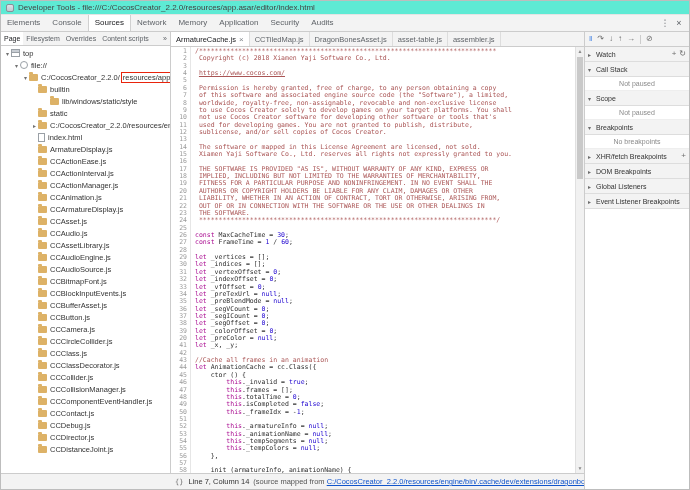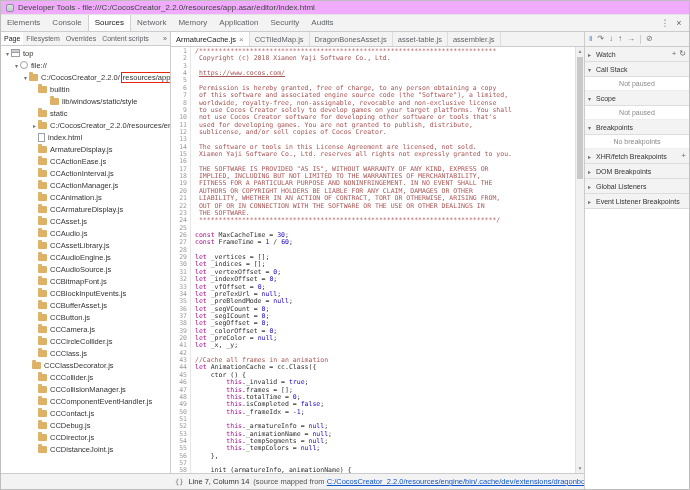--- a/index.html
+++ b/index.html
@@ -2,21 +2,21 @@
 <html><head>
 <meta charset="utf-8">
 <style>
   * { box-sizing: border-box; margin: 0; padding: 0; }
   html,body { width:690px; height:490px; overflow:hidden; }
   body { font-family:"Liberation Sans", sans-serif; font-size:8px; color:#333; background:#fff; }
 
   .win { width:690px; height:490px; border:1px solid #bdbdbd; display:flex; flex-direction:column; background:#fff; }
 
   
-  .titlebar { height:14px; flex:none; display:flex; align-items:center; gap:4px; padding:0 5px; background:#f0abfc; border-bottom:1px solid #e4e4e4; }
+  .titlebar { height:14px; flex:none; display:flex; align-items:center; gap:4px; padding:0 5px; background:#5eead4; border-bottom:1px solid #e4e4e4; }
   .title-icon { width:8px; height:8px; flex:none; border:1px solid #8a8f98; border-radius:2px; background:linear-gradient(#dfe3e8,#c3c9d2); }
   .title-text { font-size:8px; color:#444; white-space:nowrap; overflow:hidden; }
 
   
   .toolbar { height:17px; flex:none; display:flex; align-items:stretch; background:#f3f3f3; border-bottom:1px solid #ccc; }
   .tab-strip { display:flex; overflow:hidden; white-space:nowrap; }
   .main-tab { padding:0 6px; line-height:16px; color:#5f6368; }
   .main-tab.sel { background:#fff; color:#202124; border-left:1px solid #d0d0d0; border-right:1px solid #d0d0d0; }
   .toolbar-right { margin-left:auto; display:flex; align-items:center; gap:2px; padding:0 4px; }
   .tb-icon { color:#5f6368; font-size:9px; width:12px; text-align:center; }
@@ -253,21 +253,21 @@
               <div class="tree-row" style="padding-left: 30px;">
                 <span class="tree-arrow"></span>
                 <span class="icon-folder"></span>
                 <span class="tree-label">CCCircleCollider.js</span>
               </div>
               <div class="tree-row" style="padding-left: 30px;">
                 <span class="tree-arrow"></span>
                 <span class="icon-folder"></span>
                 <span class="tree-label">CCClass.js</span>
               </div>
-              <div class="tree-row" style="padding-left: 24px;">
+              <div class="tree-row" style="padding-left: 30px;">
                 <span class="tree-arrow"></span>
                 <span class="icon-folder"></span>
                 <span class="tree-label">CCClassDecorator.js</span>
               </div>
               <div class="tree-row" style="padding-left: 30px;">
                 <span class="tree-arrow"></span>
                 <span class="icon-folder"></span>
                 <span class="tree-label">CCCollider.js</span>
               </div>
               <div class="tree-row" style="padding-left: 30px;">
@@ -390,21 +390,21 @@
                 <div class="line"><span class="tok-c"> </span><span class="tok-cl">https://www.cocos.com/</span></div>
                 <div class="line"></div>
                 <div class="line"><span class="tok-c"> Permission is hereby granted, free of charge, to any person obtaining a copy</span></div>
                 <div class="line"><span class="tok-c"> of this software and associated engine source code (the "Software"), a limited,</span></div>
                 <div class="line"><span class="tok-c"> worldwide, royalty-free, non-assignable, revocable and non-exclusive license</span></div>
                 <div class="line"><span class="tok-c"> to use Cocos Creator solely to develop games on your target platforms. You shall</span></div>
                 <div class="line"><span class="tok-c"> not use Cocos Creator software for developing other software or tools that's</span></div>
                 <div class="line"><span class="tok-c"> used for developing games. You are not granted to publish, distribute,</span></div>
                 <div class="line"><span class="tok-c"> sublicense, and/or sell copies of Cocos Creator.</span></div>
                 <div class="line"></div>
-                <div class="line"><span class="tok-c"> The software or tools in this License Agreement are licensed, not sold.</span></div>
+                <div class="line"><span class="tok-c"> The software or mapped in this License Agreement are licensed, not sold.</span></div>
                 <div class="line"><span class="tok-c"> Xiamen Yaji Software Co., Ltd. reserves all rights not expressly granted to you.</span></div>
                 <div class="line"></div>
                 <div class="line"><span class="tok-c"> THE SOFTWARE IS PROVIDED "AS IS", WITHOUT WARRANTY OF ANY KIND, EXPRESS OR</span></div>
                 <div class="line"><span class="tok-c"> IMPLIED, INCLUDING BUT NOT LIMITED TO THE WARRANTIES OF MERCHANTABILITY,</span></div>
                 <div class="line"><span class="tok-c"> FITNESS FOR A PARTICULAR PURPOSE AND NONINFRINGEMENT. IN NO EVENT SHALL THE</span></div>
                 <div class="line"><span class="tok-c"> AUTHORS OR COPYRIGHT HOLDERS BE LIABLE FOR ANY CLAIM, DAMAGES OR OTHER</span></div>
                 <div class="line"><span class="tok-c"> LIABILITY, WHETHER IN AN ACTION OF CONTRACT, TORT OR OTHERWISE, ARISING FROM,</span></div>
                 <div class="line"><span class="tok-c"> OUT OF OR IN CONNECTION WITH THE SOFTWARE OR THE USE OR OTHER DEALINGS IN</span></div>
                 <div class="line"><span class="tok-c"> THE SOFTWARE.</span></div>
                 <div class="line"><span class="tok-c"> ****************************************************************************/</span></div>

